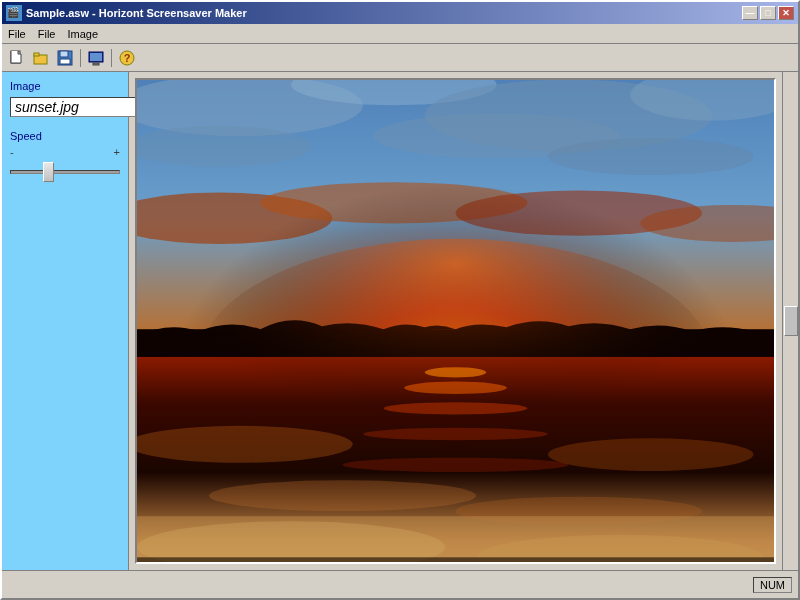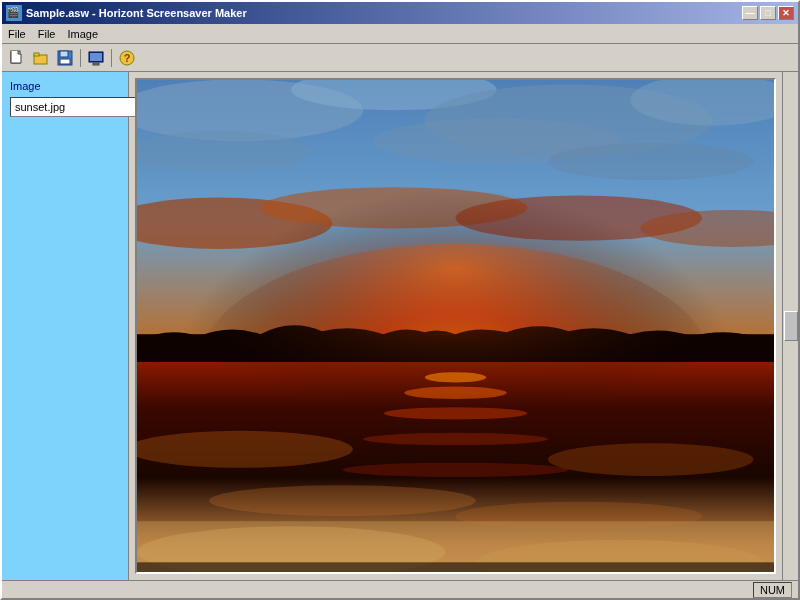--- a/index.html
+++ b/index.html
@@ -165,22 +165,23 @@
     }
 
     .image-input {
       flex: 1;
       height: 20px;
       background: white;
       border: 1px solid #808080;
       border-top-color: #404040;
       border-left-color: #404040;
       padding: 2px 4px;
-      font-size: 11px;
+      font-size: 14px;
       font-family: Tahoma, Arial, sans-serif;
+      font-style: italic;
     }
 
     .browse-btn {
       width: 22px;
       height: 22px;
       background: #d4d0c8;
       border: 1px solid #ffffff;
       border-right-color: #808080;
       border-bottom-color: #808080;
       display: flex;
@@ -264,21 +265,21 @@
     }
 
     
     .sunset-preview {
       width: 100%;
       height: 100%;
     }
 
     
     .status-bar {
-      height: 18px;
+      height: 28px;
       background: #d4d0c8;
       border-top: 1px solid #808080;
       display: flex;
       align-items: center;
       justify-content: flex-end;
       padding: 0 6px;
       flex-shrink: 0;
     }
 
     .status-panel {
@@ -382,20 +383,31 @@
           <button class="browse-btn" title="Browse">
             <svg width="14" height="14" viewBox="0 0 14 14">
               <rect x="1" y="4" width="11" height="8" fill="#f0c040" stroke="#808000" stroke-width="1"></rect>
               <rect x="1" y="2" width="4" height="3" fill="#f0c040" stroke="#808000" stroke-width="1"></rect>
             </svg>
           </button>
         </div>
       </div>
 
 
+      <div class="speed-section">
+        <div class="section-label">Speed</div>
+        <div class="speed-labels">
+          <span>-</span>
+          <span>+</span>
+        </div>
+        <div class="slider-container">
+          <div class="slider-track"></div>
+          <div class="slider-thumb" style="left: 30%;"></div>
+        </div>
+      </div>
 
 
     </div>
 
     <div style="flex:1; display:flex; flex-direction:column; overflow:hidden; position:relative;">
       <div style="display:flex; flex:1; overflow:hidden;">
         <div class="preview-area">
           
           <svg class="sunset-preview" viewBox="0 0 620 520" preserveAspectRatio="xMidYMid slice" xmlns="http://www.w3.org/2000/svg">
             <defs>

